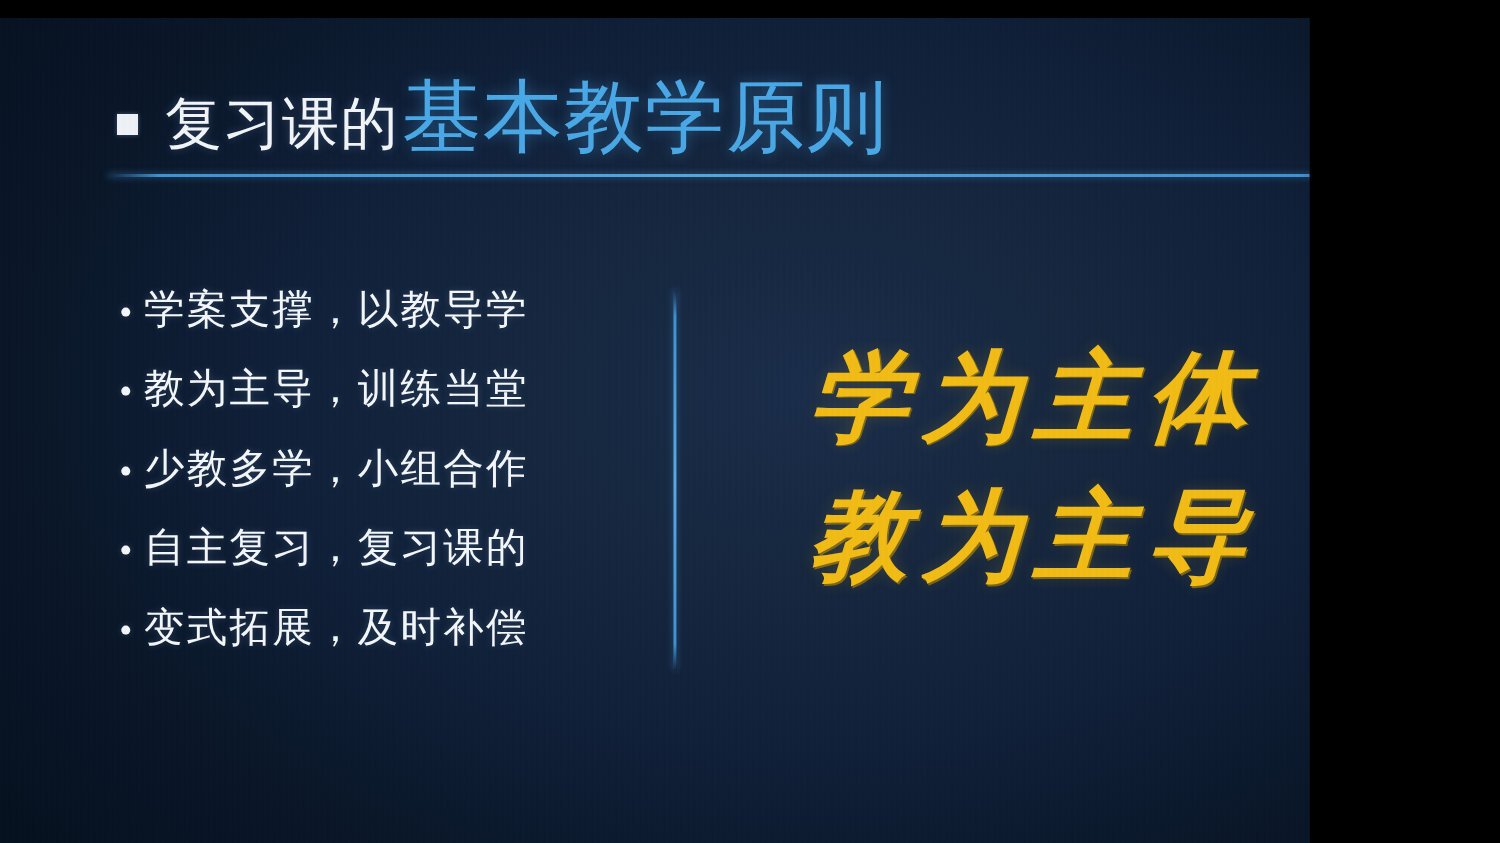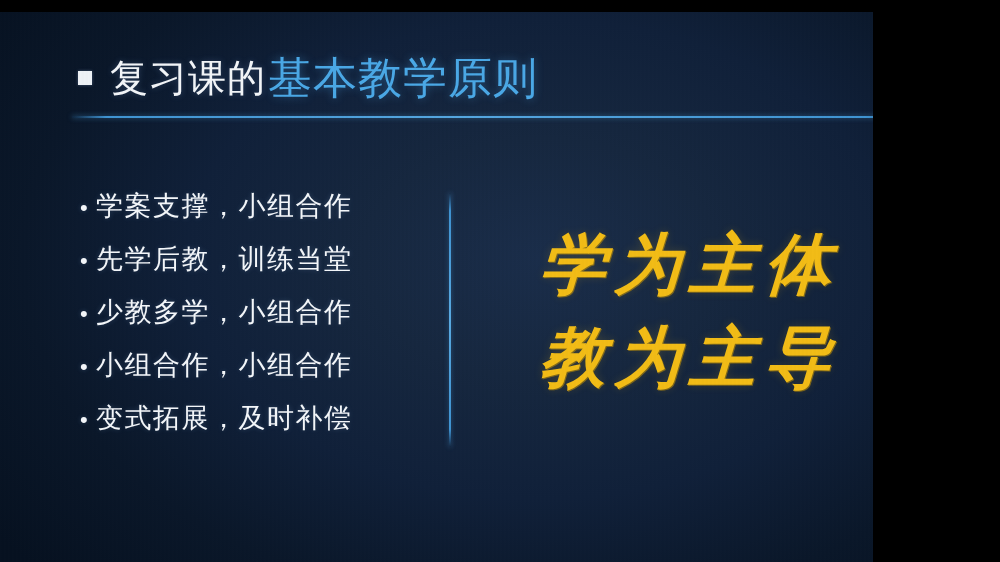--- a/index.html
+++ b/index.html
@@ -67,23 +67,24 @@
     line-height: 1;
     font-weight: 400;
     letter-spacing: 1px;
   }
   #title-prefix {
     color: #f2f5f8;
     text-shadow: 0 0 6px rgba(150,190,255,.25);
   }
   #title-accent {
     color: #4aa8e6;
-    font-size: 44px;
+    font-size: 53px;
     text-shadow: 0 0 9px rgba(70,160,230,.45);
     margin-left: 2px;
+    font-family: Liberation Mono, monospace;
   }
 
   
   #title-rule {
     position: absolute;
     left: 72px;
     top: 104px;
     width: 863px;
     height: 2px;
     background: linear-gradient(90deg,
@@ -173,36 +174,36 @@
     <span class="title-text" id="title-prefix">复习课的</span>
     <span class="title-text" id="title-accent">基本教学原则</span>
   </div>
 
   <div id="title-rule"></div>
 
   <div id="bullet-list">
 
     <div class="bullet-item">
       <span class="bullet-dot">•</span>
-      <span class="bullet-label">学案支撑，小组合作</span>
-    </div>
-
-    <div class="bullet-item">
-      <span class="bullet-dot">•</span>
-      <span class="bullet-label">先学后教，训练当堂</span>
+      <span class="bullet-label">学案支撑，以教导学</span>
+    </div>
+
+    <div class="bullet-item">
+      <span class="bullet-dot">•</span>
+      <span class="bullet-label">教为主导，训练当堂</span>
     </div>
 
     <div class="bullet-item">
       <span class="bullet-dot">•</span>
       <span class="bullet-label">少教多学，小组合作</span>
     </div>
 
     <div class="bullet-item">
       <span class="bullet-dot">•</span>
-      <span class="bullet-label">小组合作，小组合作</span>
+      <span class="bullet-label">自主复习，复习课的</span>
     </div>
 
     <div class="bullet-item">
       <span class="bullet-dot">•</span>
       <span class="bullet-label">变式拓展，及时补偿</span>
     </div>
 
   </div>
 
   <div id="column-divider"></div>

